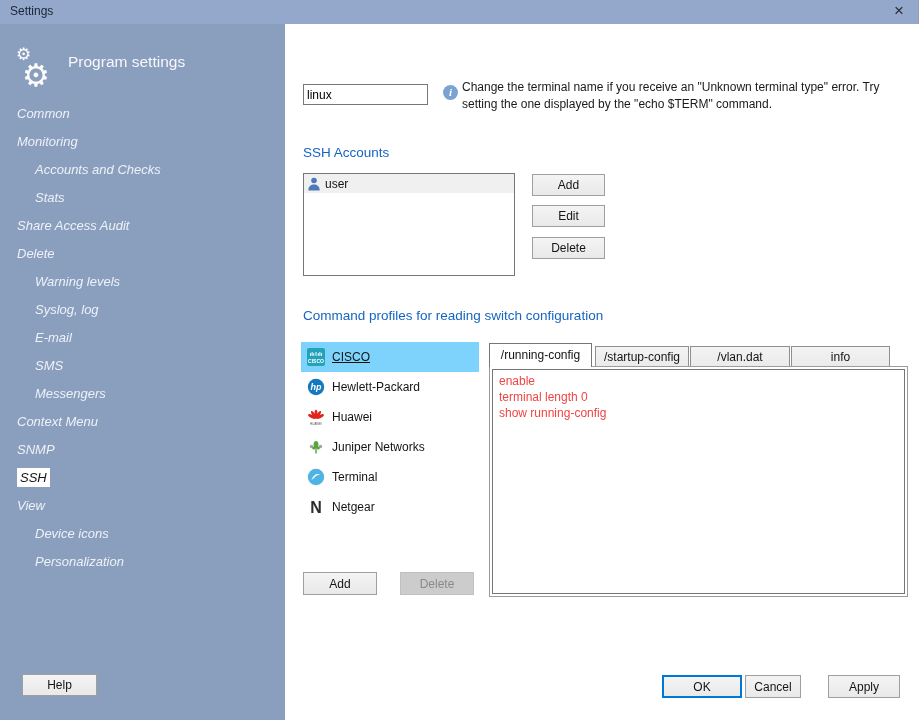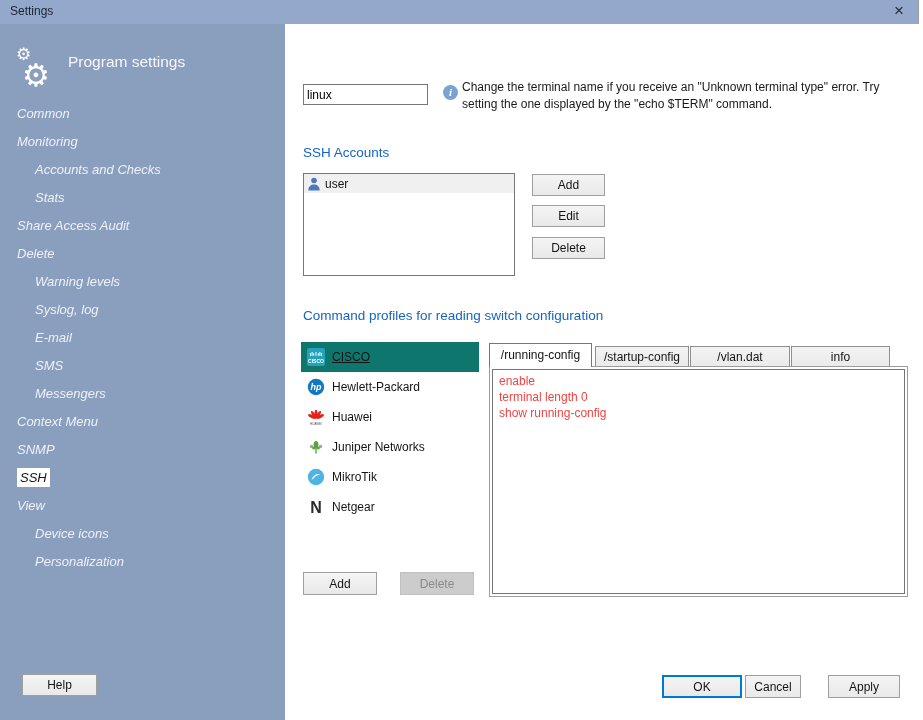--- a/index.html
+++ b/index.html
@@ -34,21 +34,21 @@
   .info-text{position:absolute;left:177px;top:55px;font-size:12px;color:#1a1a1a;line-height:17px;white-space:nowrap;}
   
   .acc-list{position:absolute;left:18px;top:149px;width:212px;height:103px;box-sizing:border-box;border:1px solid #767676;background:#fff;}
   .acc-row{height:19px;display:flex;align-items:center;background:#f0f0f0;font-size:12px;color:#141414;}
   .acc-row .uicon{width:14px;height:15px;margin:0 4px 0 3px;}
   .acc-btn{position:absolute;width:73px;height:22px;}
   .acc-add{left:247px;top:150px;} .acc-edit{left:247px;top:181px;} .acc-del{left:247px;top:213px;}
   
   .vendor-list{position:absolute;left:16px;top:318px;width:178px;}
   .vendor-row{height:30px;display:flex;align-items:center;font-size:12px;color:#141414;cursor:default;}
-  .vendor-row.selected{background:#0f766e;text-decoration:underline;}
+  .vendor-row.selected{background:#7dd3fc;text-decoration:underline;}
   .vendor-row .vicon{width:18px;height:18px;margin:0 7px 0 6px;flex:0 0 18px;}
   .prof-add{position:absolute;left:18px;top:548px;width:74px;height:23px;}
   .prof-del{position:absolute;left:115px;top:548px;width:74px;height:23px;}
   
   .tab{position:absolute;box-sizing:border-box;font-size:12px;color:#141414;text-align:center;background:linear-gradient(#f3f3f3,#eaeaea);border:1px solid #8f8f8f;border-bottom:none;line-height:20px;cursor:default;}
   .tab.active{left:204px;top:319px;width:103px;height:24px;background:#fff;z-index:3;line-height:23px;border-color:#767676;}
   .tab-startup{left:310px;top:322px;width:94px;height:21px;}
   .tab-vlan{left:405px;top:322px;width:100px;height:21px;}
   .tab-info{left:506px;top:322px;width:99px;height:21px;}
   .cmd-wrap{position:absolute;left:204px;top:342px;width:419px;height:231px;box-sizing:border-box;border:1px solid #9c9c9c;padding:2px;background:#fff;z-index:2;}
@@ -168,21 +168,21 @@
           <circle cx="11.2" cy="10" r="1.6" fill="#59a33c"></circle>
           <rect x="8.3" y="9" width="1.4" height="6.5" fill="#59a33c"></rect>
         </svg>
         <span>Juniper Networks</span>
       </div>
       <div class="vendor-row">
         <svg class="vicon" viewBox="0 0 18 18">
           <circle cx="9" cy="9" r="8.2" fill="#4fb3e4"></circle>
           <path d="M4.5 12 Q7.5 4.5 13.5 6.5 Q9.5 6.5 7 10 Q5.8 11.2 4.5 12" fill="#fff"></path>
         </svg>
-        <span>MikroTik</span>
+        <span>Terminal</span>
       </div>
       <div class="vendor-row">
         <svg class="vicon" viewBox="0 0 18 18">
           <text x="9" y="14.5" font-size="16" font-weight="bold" fill="#2b2b2b" text-anchor="middle" font-family="sans-serif">N</text>
         </svg>
         <span>Netgear</span>
       </div>
     </div>
 
     <button class="btn prof-add">Add</button>

